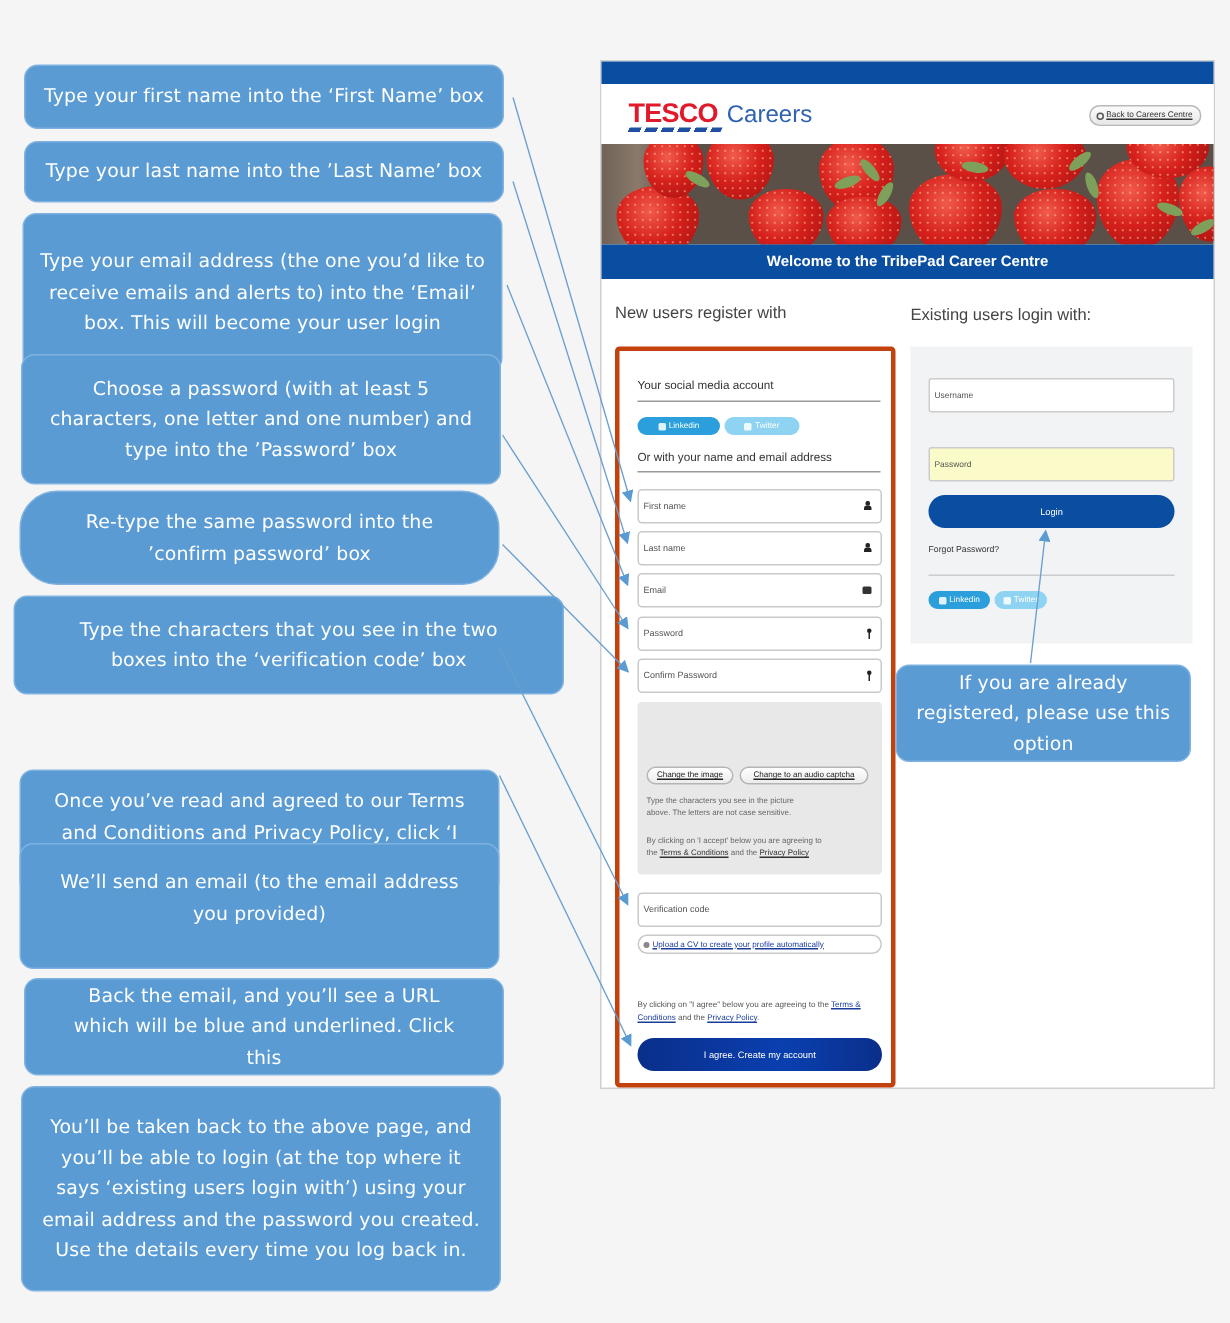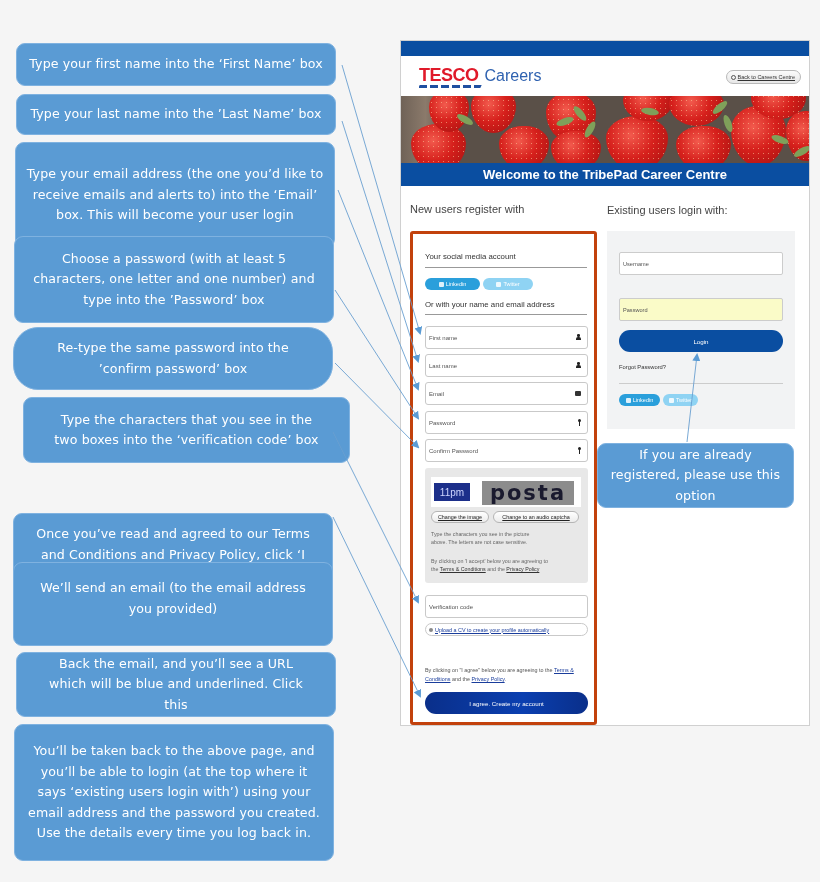--- a/index.html
+++ b/index.html
@@ -51,21 +51,21 @@
     background: linear-gradient(90deg, #6f6257 0%, #8b7a6b 6%, #5a5048 12%);
   }
   .berry { position: absolute; border-radius: 48% 48% 50% 50% / 40% 40% 60% 60%;
     background: radial-gradient(circle at 40% 35%, #f25a4d 0%, #d6201c 45%, #a3100f 100%); }
   .berry::after { content: ""; position: absolute; inset: 0; border-radius: inherit;
     background-image: radial-gradient(#ffd3a0 0.6px, transparent 0.9px); background-size: 5px 5px; opacity: 0.55; }
   .leaf { position: absolute; width: 18px; height: 7px; background: #7fa05a; border-radius: 50%; }
 
   .welcome-bar {
     position: absolute; left: 0; top: 122px; width: 100%; height: 23px; background: #0a4ea1;
-    color: #fff; font-weight: bold; font-size: 13px; display: flex; align-items: center; justify-content: center;
+    color: #fff; font-weight: bold; font-size: 10px; display: flex; align-items: center; justify-content: center;
   }
 
   .section-title { position: absolute; font-size: 11px; color: #444; }
 
   
   .reg-box {
     position: absolute; left: 9px; top: 190px; width: 187px; height: 494px;
     border: 3px solid #c2410c; border-radius: 3px; background: #fff;
   }
   .reg-label { position: absolute; left: 12px; font-size: 7.8px; color: #333; }
@@ -141,21 +141,21 @@
 </div>
 <div class="callout" style="left:15px;top:142px;width:320px;height:106px;padding:0 10px;">
   <span>Type your email address (the one you’d like to receive emails and alerts to) into the ‘Email’ box. This will become your user login</span>
 </div>
 <div class="callout" style="left:14px;top:236px;width:320px;height:87px;padding:0 14px;">
   <span>Choose a password (with at least 5 characters, one letter and one number) and type into the ’Password’ box</span>
 </div>
 <div class="callout" style="left:13px;top:327px;width:320px;height:63px;padding:0 36px;border-radius:25px;">
   <span>Re-type the same password into the ’confirm password’ box</span>
 </div>
-<div class="callout" style="left:23px;top:397px;width:327px;height:66px;padding:0 26px;">
+<div class="callout" style="left:9px;top:397px;width:367px;height:66px;padding:0 26px;">
   <span>Type the characters that you see in the two boxes into the ‘verification code’ box</span>
 </div>
 <div class="callout" style="left:13px;top:471px;width:320px;height:84px;padding:0 18px;margin-top:42px;">
   <span>Once you’ve read and agreed to our Terms and Conditions and Privacy Policy, click ‘I Agree. Create my Account’</span>
 </div>
 <div class="callout" style="left:13px;top:562px;width:320px;height:84px;padding:0 22px;align-items:flex-start;padding-top:15px;">
   <span>We’ll send an email (to the email address you provided)</span>
 </div>
 <div class="callout" style="left:16px;top:652px;width:320px;height:65px;padding:0 26px;">
   <span>Back the email, and you’ll see a URL which will be blue and underlined. Click this</span>
@@ -243,24 +243,20 @@
     <div class="field" style="top:177px;">
       <span>Password</span>
       <span class="ficon icon-key" style="top:7px;"></span>
     </div>
     <div class="field" style="top:205px;">
       <span>Confirm Password</span>
       <span class="ficon icon-key" style="top:7px;"></span>
     </div>
 
     <div class="captcha-box">
-      <div class="captcha-img">
-        <div class="cap-left">11pm</div>
-        <div class="cap-right">posta</div>
-      </div>
       <div class="cap-btn" style="left:6px;width:58px;">Change the image</div>
       <div class="cap-btn" style="left:68px;width:86px;">Change to an audio captcha</div>
       <div class="cap-text" style="top:62px;">
         <div>Type the characters you see in the picture</div>
         <div>above. The letters are not case sensitive.</div>
       </div>
       <div class="cap-text" style="top:89px;">
         <div>By clicking on 'I accept' below you are agreeing to</div>
         <div>
           <span>the</span>

